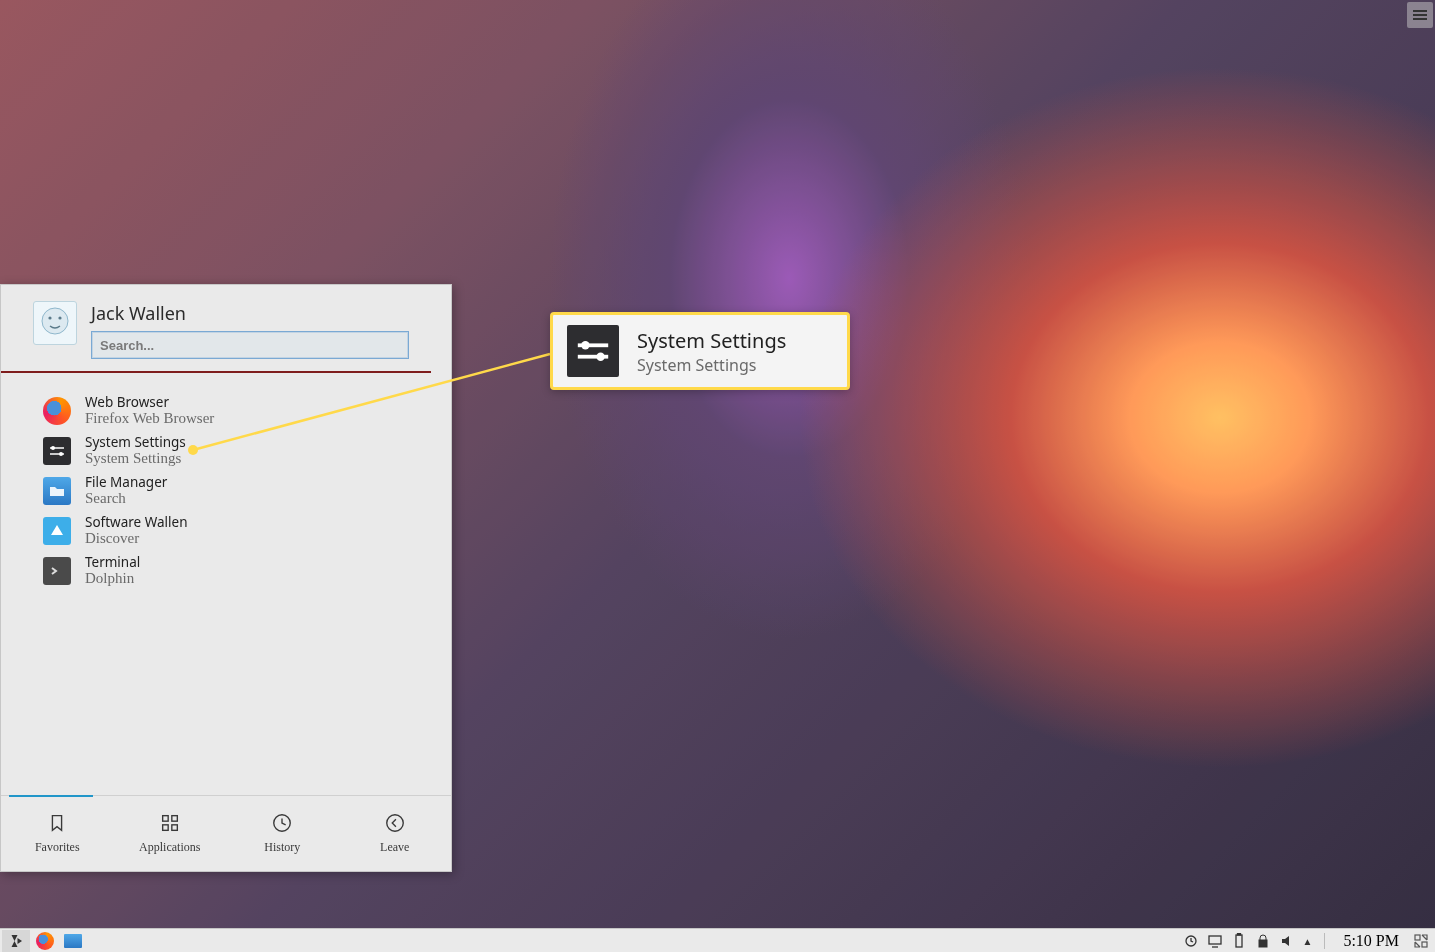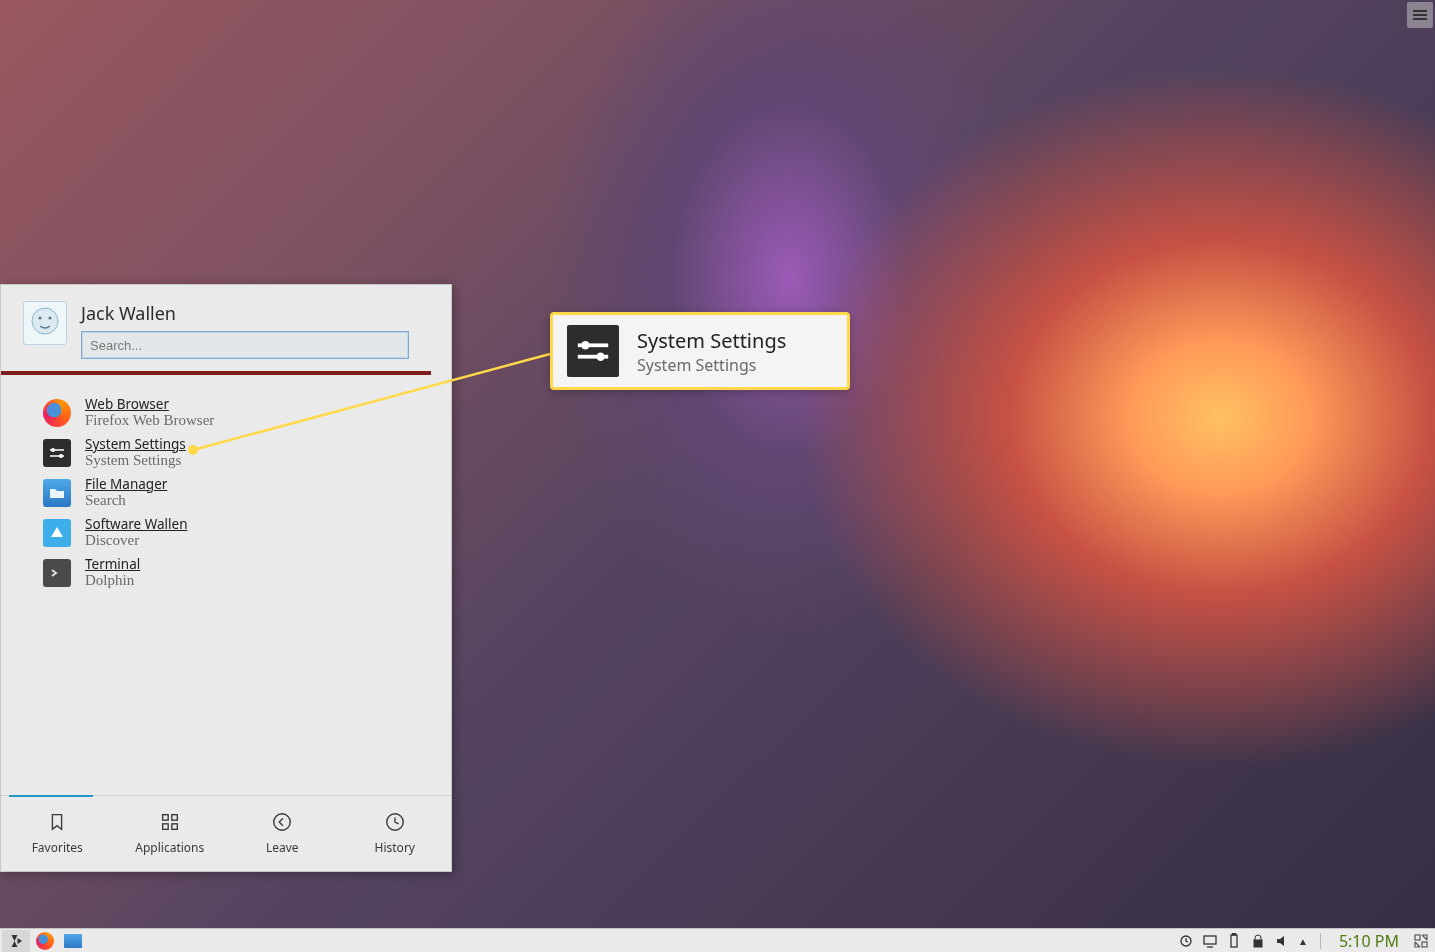--- a/index.html
+++ b/index.html
@@ -47,23 +47,23 @@
     height: 588px;
     background: #eaeaea;
     border: 1px solid rgba(0,0,0,0.15);
     box-shadow: 2px 2px 10px rgba(0,0,0,0.3);
     display: flex;
     flex-direction: column;
   }
   .menu-header {
     display: flex;
     gap: 14px;
-    padding: 16px 22px 12px 22px;
+    padding: 16px 22px 12px 32px;
     align-items: flex-start;
-    border-bottom: 4px solid #7f1d1d;
+    border-bottom: 2px solid #7f1d1d;
     margin: 0 20px 6px 0;
   }
   .avatar {
     width: 44px; height: 44px;
     background: #eef6fa;
     border: 1px solid #bdd4de;
     border-radius: 3px;
     display:flex;align-items:center;justify-content:center;
   }
   .avatar svg { width: 36px; height: 36px; }
@@ -73,40 +73,41 @@
   .search-input {
     width: 100%;
     height: 28px;
     padding: 4px 8px;
     font-size: 13px;
     color: #555;
     background: #e2e7ea;
     border: 1px solid #7aa9d4;
     box-shadow: inset 0 0 0 1px rgba(122,169,212,0.3);
     outline: none;
+    font-weight: bold;
   }
   .search-input::placeholder { color: #7a7a7a; }
   .favorites-list {
     flex: 1;
     padding: 12px 20px 0 42px;
   }
   .fav-item {
     display: flex;
     gap: 14px;
     align-items: center;
     height: 40px;
     cursor: pointer;
   }
   .fav-icon {
     width: 28px; height: 28px;
     display:flex;align-items:center;justify-content:center;
     border-radius: 3px;
     flex-shrink: 0;
   }
-  .fav-label { font-size: 13.5px; color: #222; line-height: 1.15; text-decoration: underline; }
+  .fav-label { font-size: 13.5px; color: #222; line-height: 1.15; }
   .fav-sub   { font-size: 15px; color: #6a6a6a; line-height: 1.15; font-family: Liberation Serif, serif; }
   .tab-strip {
     display: flex;
     border-top: 1px solid #d0d0d0;
     position: relative;
     height: 76px;
   }
   .tab-indicator {
     position: absolute;
     top: -1px;
@@ -115,20 +116,21 @@
     height: 2px;
     background: #2196c9;
   }
   .tab {
     flex: 1;
     display:flex;flex-direction:column;align-items:center;justify-content:center;
     gap:6px;
     cursor: pointer;
     color: #3a3a3a;
     font-size: 12px;
+    font-family: Liberation Serif, serif;
   }
   .tab svg { width: 22px; height: 22px; stroke:#3a3a3a; fill:none; stroke-width:1.5; }
   
   .callout {
     position: absolute;
     left: 550px;
     top: 312px;
     width: 300px;
     background: #f4f4f4;
     border: 3px solid #ffd94a;
@@ -164,21 +166,21 @@
   .task-left { display:flex; align-items:center; gap:2px; padding-left:2px; }
   .task-btn {
     width: 26px; height: 22px;
     display:flex;align-items:center;justify-content:center;
     cursor:pointer;
   }
   .task-btn.launcher { background:#d7d7d7; width:28px; }
   .task-right { margin-left:auto; display:flex; align-items:center; gap:8px; padding-right:6px; }
   .tray-icon { width:16px; height:16px; display:flex;align-items:center;justify-content:center; color:#333; }
   .tray-arrow { font-size:10px; color:#333; }
-  .clock { font-size: 16px; color:#4d7c0f; padding: 0 6px; }
+  .clock { font-size: 16px; color:#000000; padding: 0 6px; font-family: Liberation Serif, serif; }
   .tray-sep { width:1px; height:16px; background:#bbb; margin:0 4px; }
   
   .ic-firefox { background: radial-gradient(circle at 40% 40%, #4a90d9 30%, transparent 31%), conic-gradient(from 20deg, #ff9500, #ff5722, #e91e63, #ff9500); border-radius:50%; }
   .ic-settings { background:#2d2d30; }
   .ic-dolphin  { background: linear-gradient(#4fa8e8,#2b78c4); }
   .ic-discover { background:#3daee9; }
   .ic-terminal { background:#4a4a4a; }
 </style>
 </head>
 <body>
@@ -278,30 +280,30 @@
             <rect x="4" y="4" width="6" height="6"></rect>
             <rect x="14" y="4" width="6" height="6"></rect>
             <rect x="4" y="14" width="6" height="6"></rect>
             <rect x="14" y="14" width="6" height="6"></rect>
           </svg>
         <span>Applications</span>
       </div>
       <div class="tab">
         <svg viewBox="0 0 24 24">
             <circle cx="12" cy="12" r="9"></circle>
+            <path d="M12 7v5l4 2"></path>
+          </svg>
+        <span>History</span>
+      </div>
+      <div class="tab">
+        <svg viewBox="0 0 24 24">
+            <circle cx="12" cy="12" r="9"></circle>
             <path d="M13 8l-4 4 4 4"></path>
           </svg>
         <span>Leave</span>
-      </div>
-      <div class="tab">
-        <svg viewBox="0 0 24 24">
-            <circle cx="12" cy="12" r="9"></circle>
-            <path d="M12 7v5l4 2"></path>
-          </svg>
-        <span>History</span>
       </div>
     </div>
   </div>
 
   <svg class="callout-line" style="left:185px; top:346px; width:370px; height:110px;">
     <line x1="365" y1="8" x2="8" y2="104" stroke="#ffd94a" stroke-width="2.5"></line>
     <circle cx="8" cy="104" r="5" fill="#ffd94a"></circle>
   </svg>
   <div class="callout">
     <div class="big-icon">

